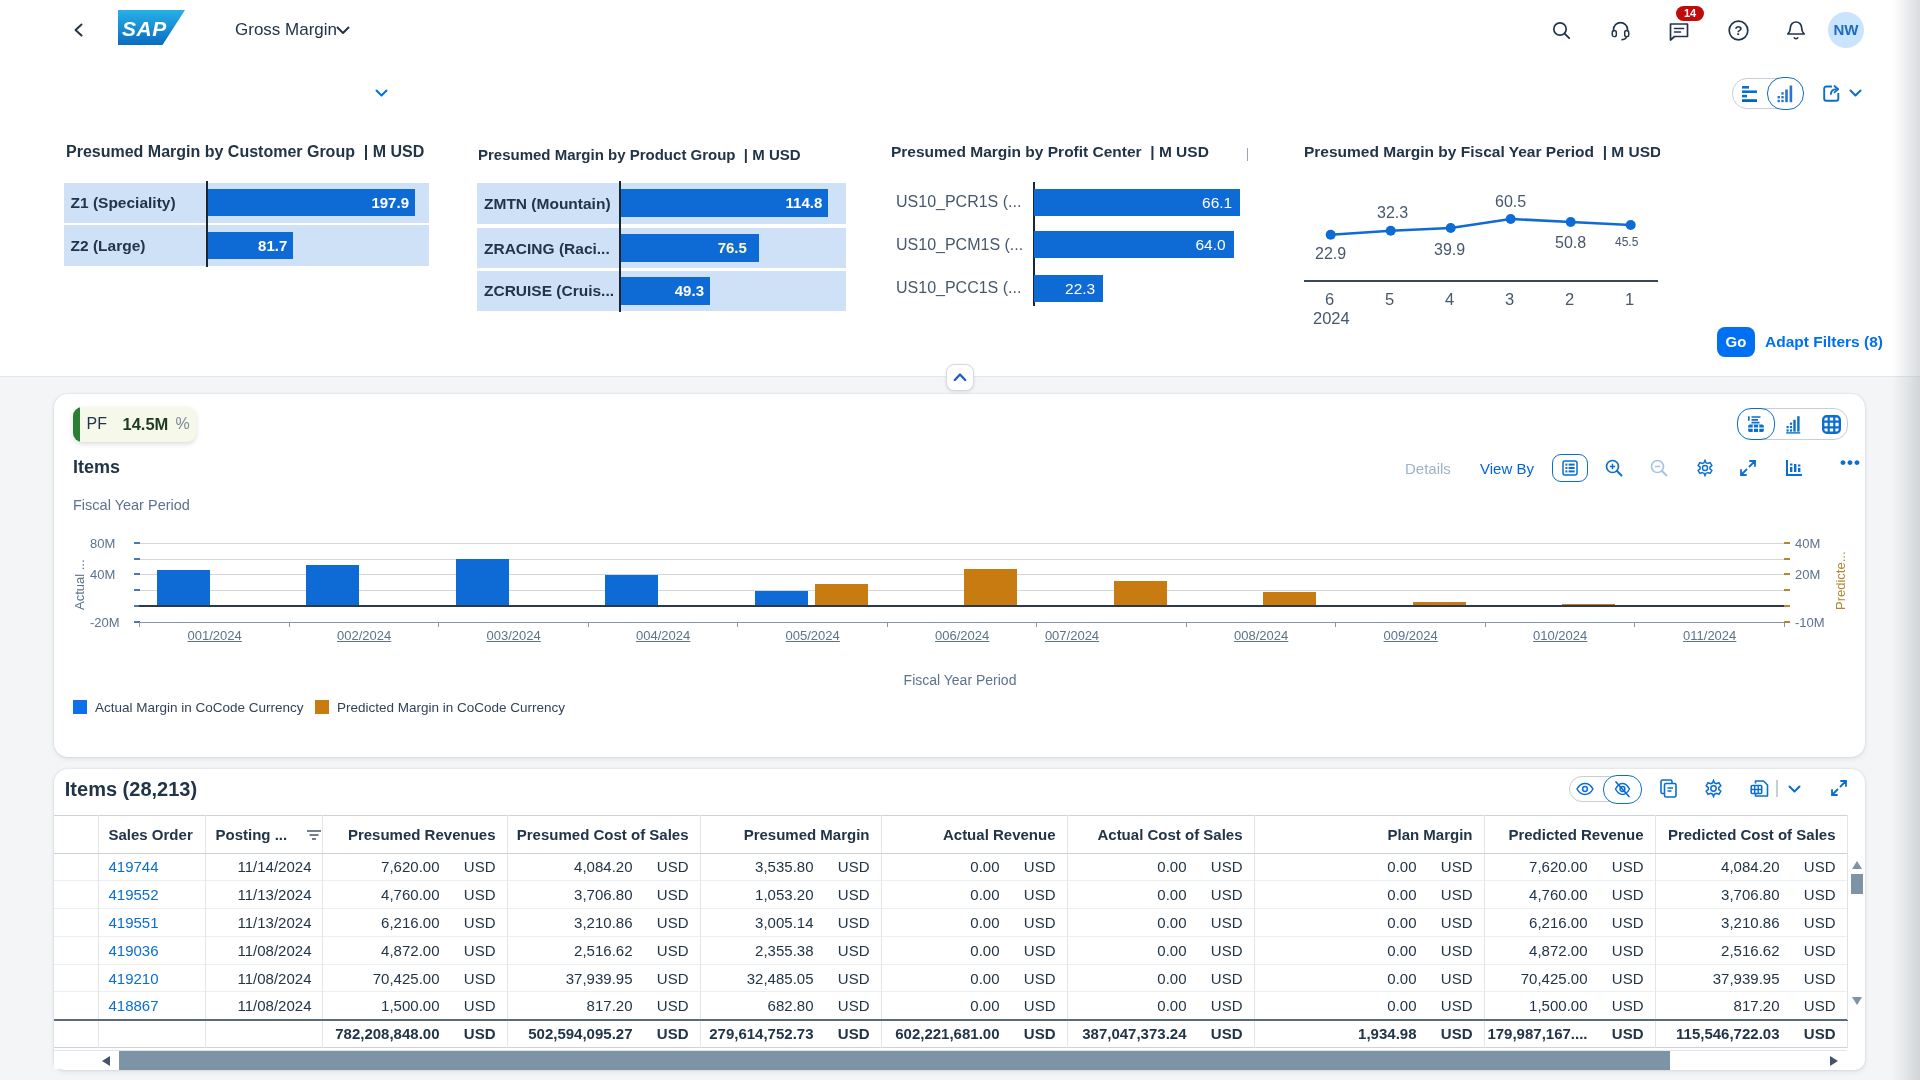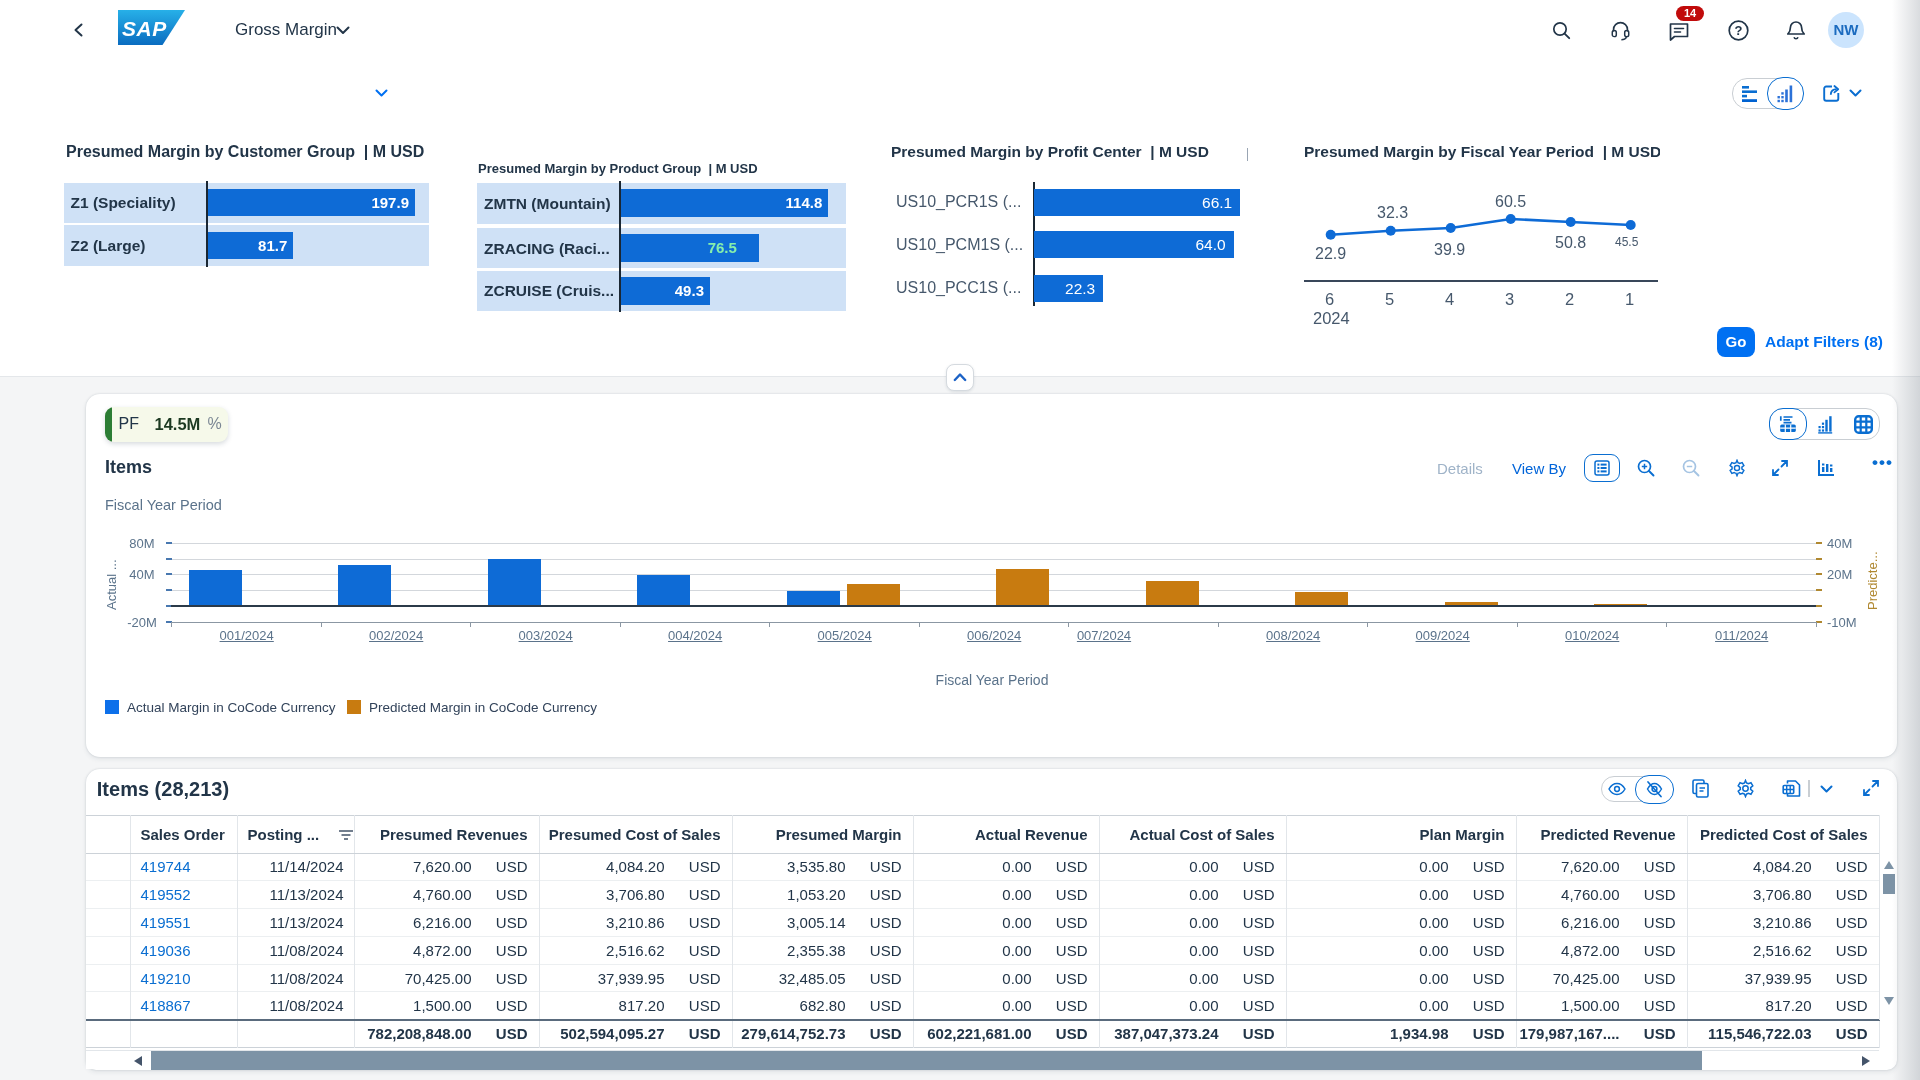--- a/index.html
+++ b/index.html
@@ -1,26 +1,26 @@
 <!DOCTYPE html>
 <html><head>
 <meta charset="utf-8">
 <style>
 * { margin:0; padding:0; box-sizing:border-box; }
 html,body { width:1920px; height:1080px; overflow:hidden; }
 body { font-family:"Liberation Sans", sans-serif; background:#fff; }
 #page { position:relative; width:1920px; height:1080px; background:#fff; overflow:hidden; }
 .abs { position:absolute; }
 #grayarea { position:absolute; left:0; top:376px; width:1920px; height:704px; background:#f4f5f6; border-top:1px solid #e4e7ea; }
-.card { position:absolute; background:#fff; border-radius:14px; box-shadow:0 0 2px rgba(34,54,73,.18), 0 2px 5px rgba(34,54,73,.09);margin-left:32px; }
+.card { position:absolute; background:#fff; border-radius:14px; box-shadow:0 0 2px rgba(34,54,73,.18), 0 2px 5px rgba(34,54,73,.09); }
 #card1 { left:54px; top:394px; width:1811px; height:363px; }
 #card2 { left:54px; top:769px; width:1811px; height:301px; border-bottom-left-radius:10px; border-bottom-right-radius:10px; }
 .gl { position:absolute; height:1px; background:#d3d7dc; }
 .xlab { position:absolute; width:80px; text-align:center; font-size:13px; color:#5b738b;text-decoration:underline; }
-.ylab { position:absolute; width:40px; text-align:center; font-size:13px; color:#5b738b; }
+.ylab { position:absolute; width:40px; text-align:left; font-size:13px; color:#5b738b; }
 .yrlab { position:absolute; width:40px; text-align:left; font-size:13px; color:#5b738b; }
 .bar { position:absolute; }
 .tickL { position:absolute; width:6px; height:2px; background:#4878b0; }
 .tickR { position:absolute; width:6px; height:2px; background:#b08830; }
 .tickB { position:absolute; width:1px; height:5px; background:#8b97a3; }
 .tbl { position:absolute; border-collapse:collapse; table-layout:fixed; width:1793px; font-size:15px; color:#223548; }
 .tbl th, .tbl td { border-right:1px solid #e2e6ea; overflow:hidden; white-space:nowrap; padding:0; }
 .tbl thead tr { height:38px; }
 .tbl thead th { border-top:1px solid #ccd2d8; border-bottom:1px solid #ccd2d8; font-weight:bold; font-size:15px; color:#223548; }
 .tbl tbody tr { height:27.8px; border-bottom:1px solid #eceff1; }
@@ -123,30 +123,30 @@
 
     <div class="abs navy" style="left:66px;top:83px;font-size:16px;font-weight:bold;text-align:center;">Presumed Margin by Customer Group&nbsp; | M USD</div>
     <div class="abs" style="left:63.5px;top:122.5px;width:365px;height:40.5px;background:#cfe1f6;"></div>
     <div class="abs" style="left:63.5px;top:165.2px;width:365px;height:40.5px;background:#cfe1f6;"></div>
     <div class="abs navy" style="left:70.5px;top:134px;font-size:15.5px;font-weight:bold;">Z1 (Speciality)</div>
     <div class="abs navy" style="left:70.5px;top:177px;font-size:15.5px;font-weight:bold;">Z2 (Large)</div>
     <div class="abs" style="left:206.3px;top:121px;width:2px;height:86px;background:#1a2733;"></div>
     <div class="abs" style="left:207.9px;top:128.8px;width:207.1px;height:27px;background:#0e6bd6;color:#fff;font-size:15px;font-weight:bold;text-align:right;line-height:27px;padding-right:6px;">197.9</div>
     <div class="abs" style="left:207.9px;top:171.6px;width:85.4px;height:27px;background:#0e6bd6;color:#fff;font-size:15px;font-weight:bold;text-align:right;line-height:27px;padding-right:6px;">81.7</div>
 
-    <div class="abs navy" style="left:478px;top:101px;font-size:13px;font-weight:bold;">Presumed Margin by Product Group&nbsp; | M USD</div>
+    <div class="abs navy" style="left:478px;top:86px;font-size:15px;font-weight:bold;">Presumed Margin by Product Group&nbsp; | M USD</div>
     <div class="abs" style="left:477px;top:122.5px;width:369px;height:41px;background:#cfe1f6;"></div>
     <div class="abs" style="left:477px;top:168px;width:369px;height:40px;background:#cfe1f6;"></div>
     <div class="abs" style="left:477px;top:210.8px;width:369px;height:40px;background:#cfe1f6;"></div>
     <div class="abs navy" style="left:484px;top:134.5px;font-size:15.5px;font-weight:bold;">ZMTN (Mountain)</div>
     <div class="abs navy" style="left:484px;top:179.5px;font-size:15.5px;font-weight:bold;">ZRACING (Raci...</div>
     <div class="abs navy" style="left:484px;top:222px;font-size:15.5px;font-weight:bold;">ZCRUISE (Cruis...</div>
     <div class="abs" style="left:619.4px;top:121px;width:2px;height:131px;background:#1a2733;"></div>
     <div class="abs" style="left:620.8px;top:128.8px;width:207.5px;height:28px;background:#0e6bd6;color:#fff;font-size:15px;font-weight:bold;text-align:right;line-height:28px;padding-right:6px;">114.8</div>
-    <div class="abs" style="left:620.8px;top:174px;width:138.1px;height:28px;background:#0e6bd6;color:#86efac;font-size:15px;font-weight:bold;text-align:right;line-height:28px;padding-right:22px;">76.5</div>
+    <div class="abs" style="left:620.8px;top:174px;width:138.1px;height:28px;background:#0e6bd6;color:#fef9c3;font-size:15px;font-weight:bold;text-align:right;line-height:28px;padding-right:12px;">76.5</div>
     <div class="abs" style="left:620.8px;top:216.8px;width:89.2px;height:28px;background:#0e6bd6;color:#fff;font-size:15px;font-weight:bold;text-align:right;line-height:28px;padding-right:6px;">49.3</div>
 
     <div class="abs navy" style="left:891px;top:83px;font-size:15.5px;font-weight:bold;">Presumed Margin by Profit Center&nbsp; | M USD</div>
     <div class="abs" style="left:896px;top:133px;font-size:16px;color:#46586c;">US10_PCR1S (...</div>
     <div class="abs" style="left:896px;top:175.5px;font-size:16px;color:#46586c;">US10_PCM1S (...</div>
     <div class="abs" style="left:896px;top:219px;font-size:16px;color:#46586c;">US10_PCC1S (...</div>
     <div class="abs" style="left:1032.5px;top:122px;width:2px;height:124px;background:#1a2733;"></div>
     <div class="abs" style="left:1033.5px;top:128.8px;width:206.7px;height:27px;background:#0e6bd6;color:#fff;font-size:15.5px;text-align:right;line-height:27px;padding-right:8px;">66.1</div>
     <div class="abs" style="left:1033.5px;top:170.8px;width:200.1px;height:27.7px;background:#0e6bd6;color:#fff;font-size:15.5px;text-align:right;line-height:27.7px;padding-right:8px;">64.0</div>
     <div class="abs" style="left:1033.5px;top:214.6px;width:69.7px;height:27.1px;background:#0e6bd6;color:#fff;font-size:15.5px;text-align:right;line-height:27.1px;padding-right:8px;">22.3</div>

